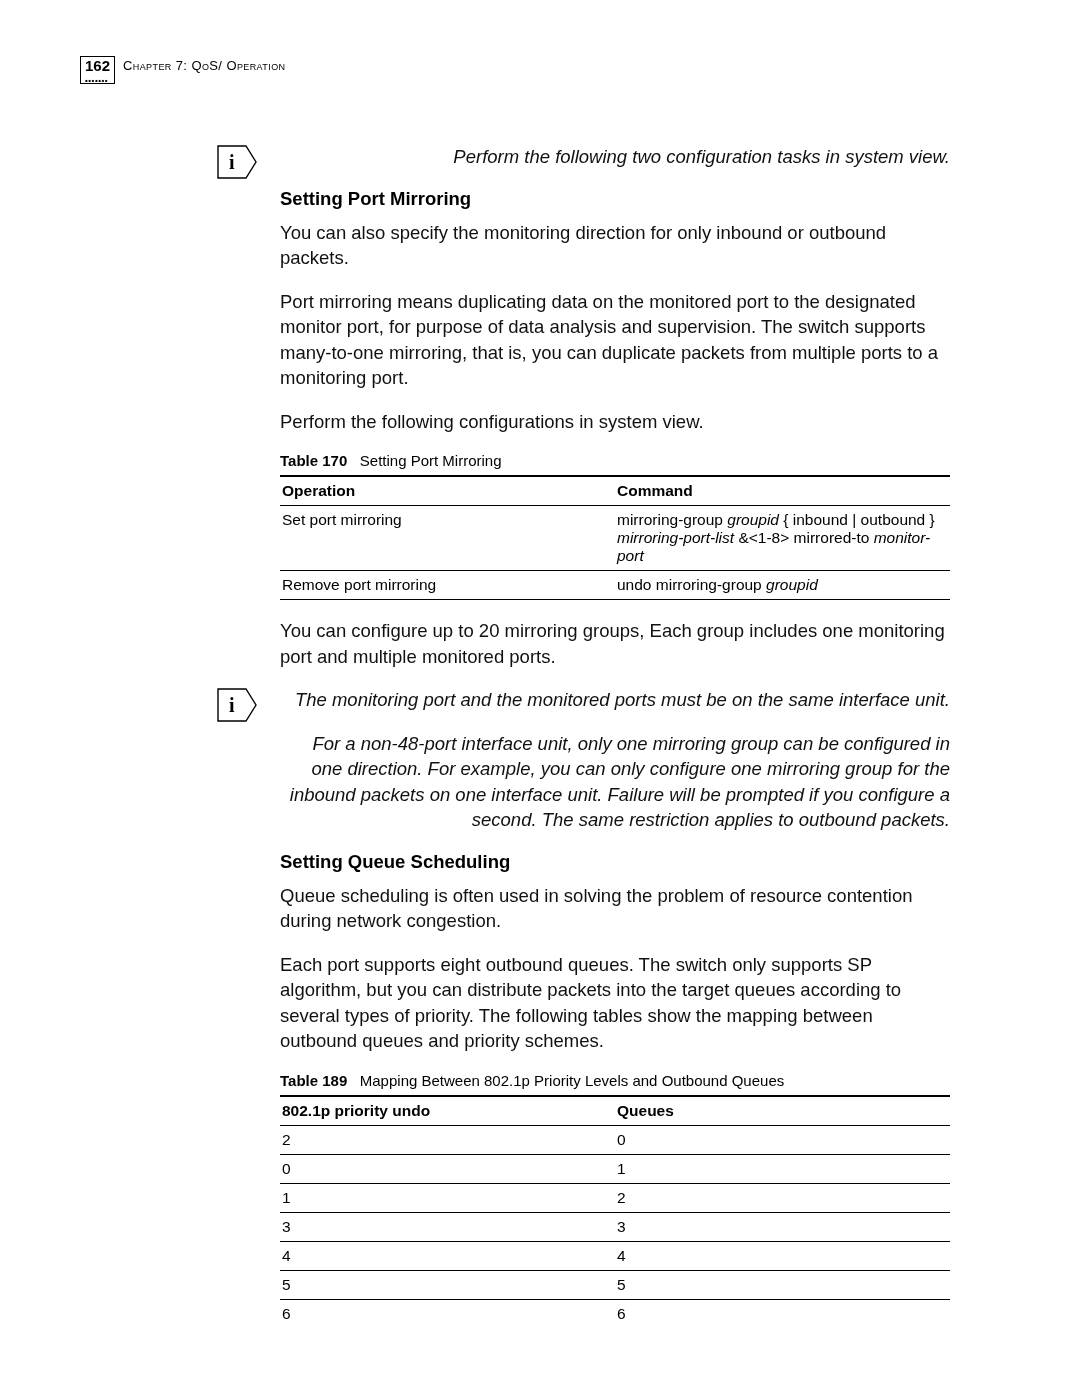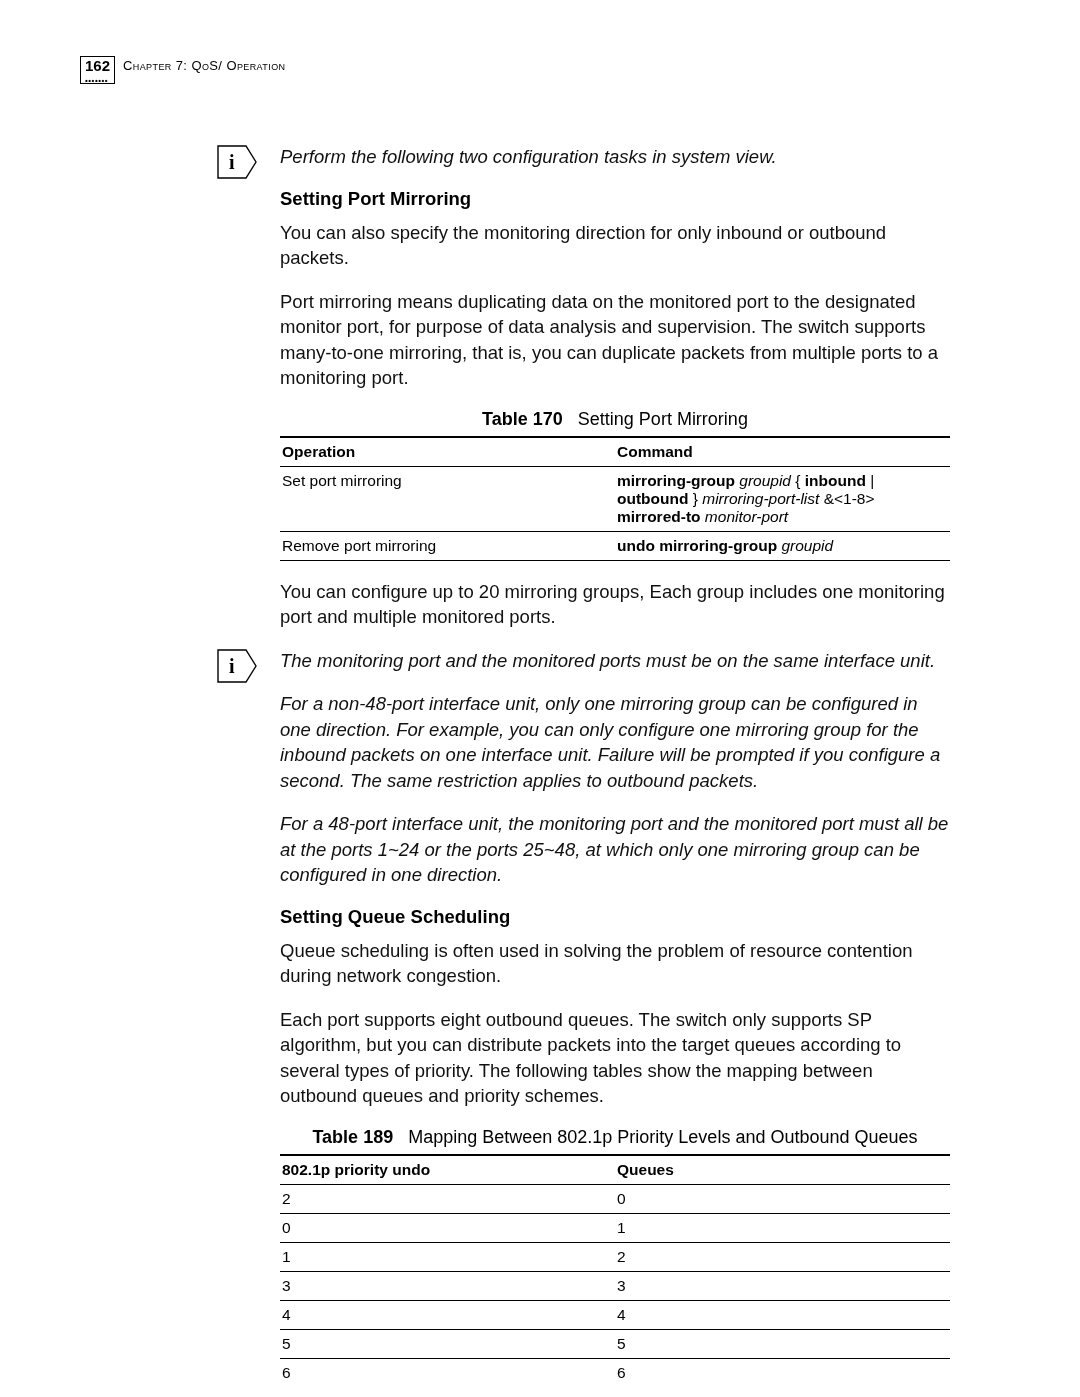--- a/index.html
+++ b/index.html
@@ -44,30 +44,30 @@
     max-width: 670px;
   }
   .para {
     font-size: 18.5px;
     line-height: 1.38;
     margin: 0 0 18px 0;
     color: #111;
   }
   .italic {
     font-style: italic;
+    text-align: right;
   }
   .h3 {
     font-size: 18.5px;
     font-weight: bold;
     margin: 0 0 10px 0;
   }
   .tbl-caption {
-    font-size: 18px;
+    font-size: 15px;
     margin: 14px 0 6px 0;
-    text-align: center;
   }
   .tbl-caption b { font-weight: bold; }
   table {
     width: 100%;
     border-collapse: collapse;
     font-size: 15.5px;
     margin-bottom: 18px;
   }
   th {
     text-align: left;
@@ -75,21 +75,21 @@
     border-top: 2px solid #000;
     border-bottom: 1px solid #000;
     padding: 5px 6px 5px 2px;
   }
   td {
     vertical-align: top;
     border-bottom: 1px solid #000;
     padding: 5px 6px 5px 2px;
     margin-left: 21px;
   }
-  .cmd b { font-weight: bold; text-align: center; }
+  .cmd b { font-weight: normal; text-align: center; }
   .cmd i { font-style: italic; }
   .info-block {
     position: relative;
   }
   .icon-svg {
     width: 42px;
     height: 36px;
   }
   .icon-wrap {
     position: absolute;
@@ -120,20 +120,21 @@
           <polygon points="2,2 30,2 40,18 30,34 2,34" fill="none" stroke="#000" stroke-width="1.4"></polygon>
           <text x="13" y="25" font-family="Georgia, serif" font-size="20" font-weight="bold">i</text>
         </svg>
       </span>
       <p class="para italic">Perform the following two configuration tasks in system view.</p>
     </div>
 
     <p class="h3">Setting Port Mirroring</p>
     <p class="para">You can also specify the monitoring direction for only inbound or outbound packets.</p>
     <p class="para">Port mirroring means duplicating data on the monitored port to the designated monitor port, for purpose of data analysis and supervision. The switch supports many-to-one mirroring, that is, you can duplicate packets from multiple ports to a monitoring port.</p>
+    <p class="para">Perform the following configurations in system view.</p>
 
     <p class="tbl-caption">
       <b>Table 170</b>&nbsp;&nbsp;
       <span>Setting Port Mirroring</span>
     </p>
     <table>
       <thead>
         <tr>
           <th style="width:50%;">Operation</th>
           <th>Command</th>
@@ -156,21 +157,20 @@
     <div class="info-block">
       <span class="icon-wrap">
         <svg class="icon-svg" viewBox="0 0 42 36">
           <polygon points="2,2 30,2 40,18 30,34 2,34" fill="none" stroke="#000" stroke-width="1.4"></polygon>
           <text x="13" y="25" font-family="Georgia, serif" font-size="20" font-weight="bold">i</text>
         </svg>
       </span>
       <p class="para italic">The monitoring port and the monitored ports must be on the same interface unit.</p>
     </div>
     <p class="para italic">For a non-48-port interface unit, only one mirroring group can be configured in one direction. For example, you can only configure one mirroring group for the inbound packets on one interface unit. Failure will be prompted if you configure a second. The same restriction applies to outbound packets.</p>
-    <p class="para italic">For a 48-port interface unit, the monitoring port and the monitored port must all be at the ports 1~24 or the ports 25~48, at which only one mirroring group can be configured in one direction.</p>
 
     <p class="h3">Setting Queue Scheduling</p>
     <p class="para">Queue scheduling is often used in solving the problem of resource contention during network congestion.</p>
     <p class="para">Each port supports eight outbound queues. The switch only supports SP algorithm, but you can distribute packets into the target queues according to several types of priority. The following tables show the mapping between outbound queues and priority schemes.</p>
 
     <p class="tbl-caption">
       <b>Table 189</b>&nbsp;&nbsp;
       <span>Mapping Between 802.1p Priority Levels and Outbound Queues</span>
     </p>
     <table>

